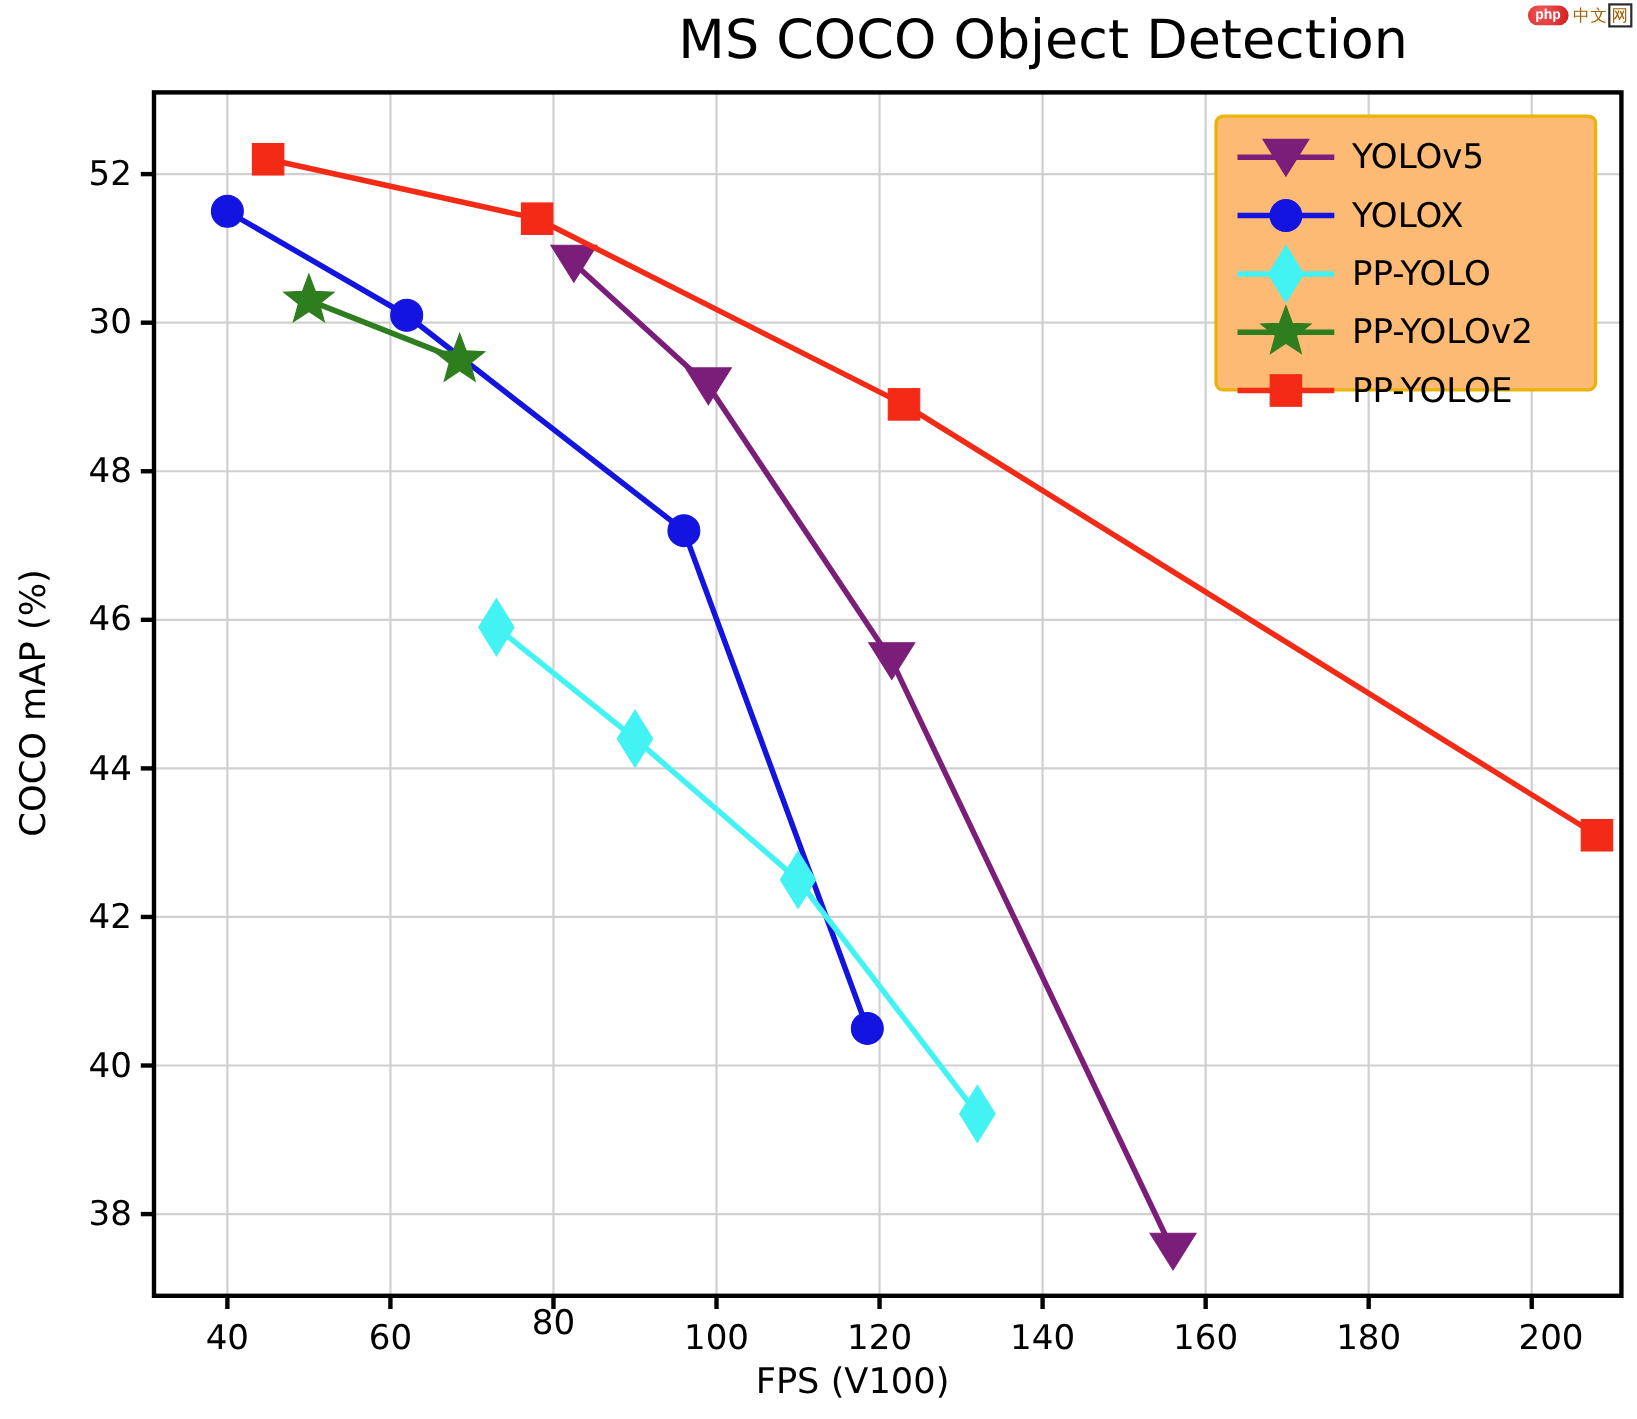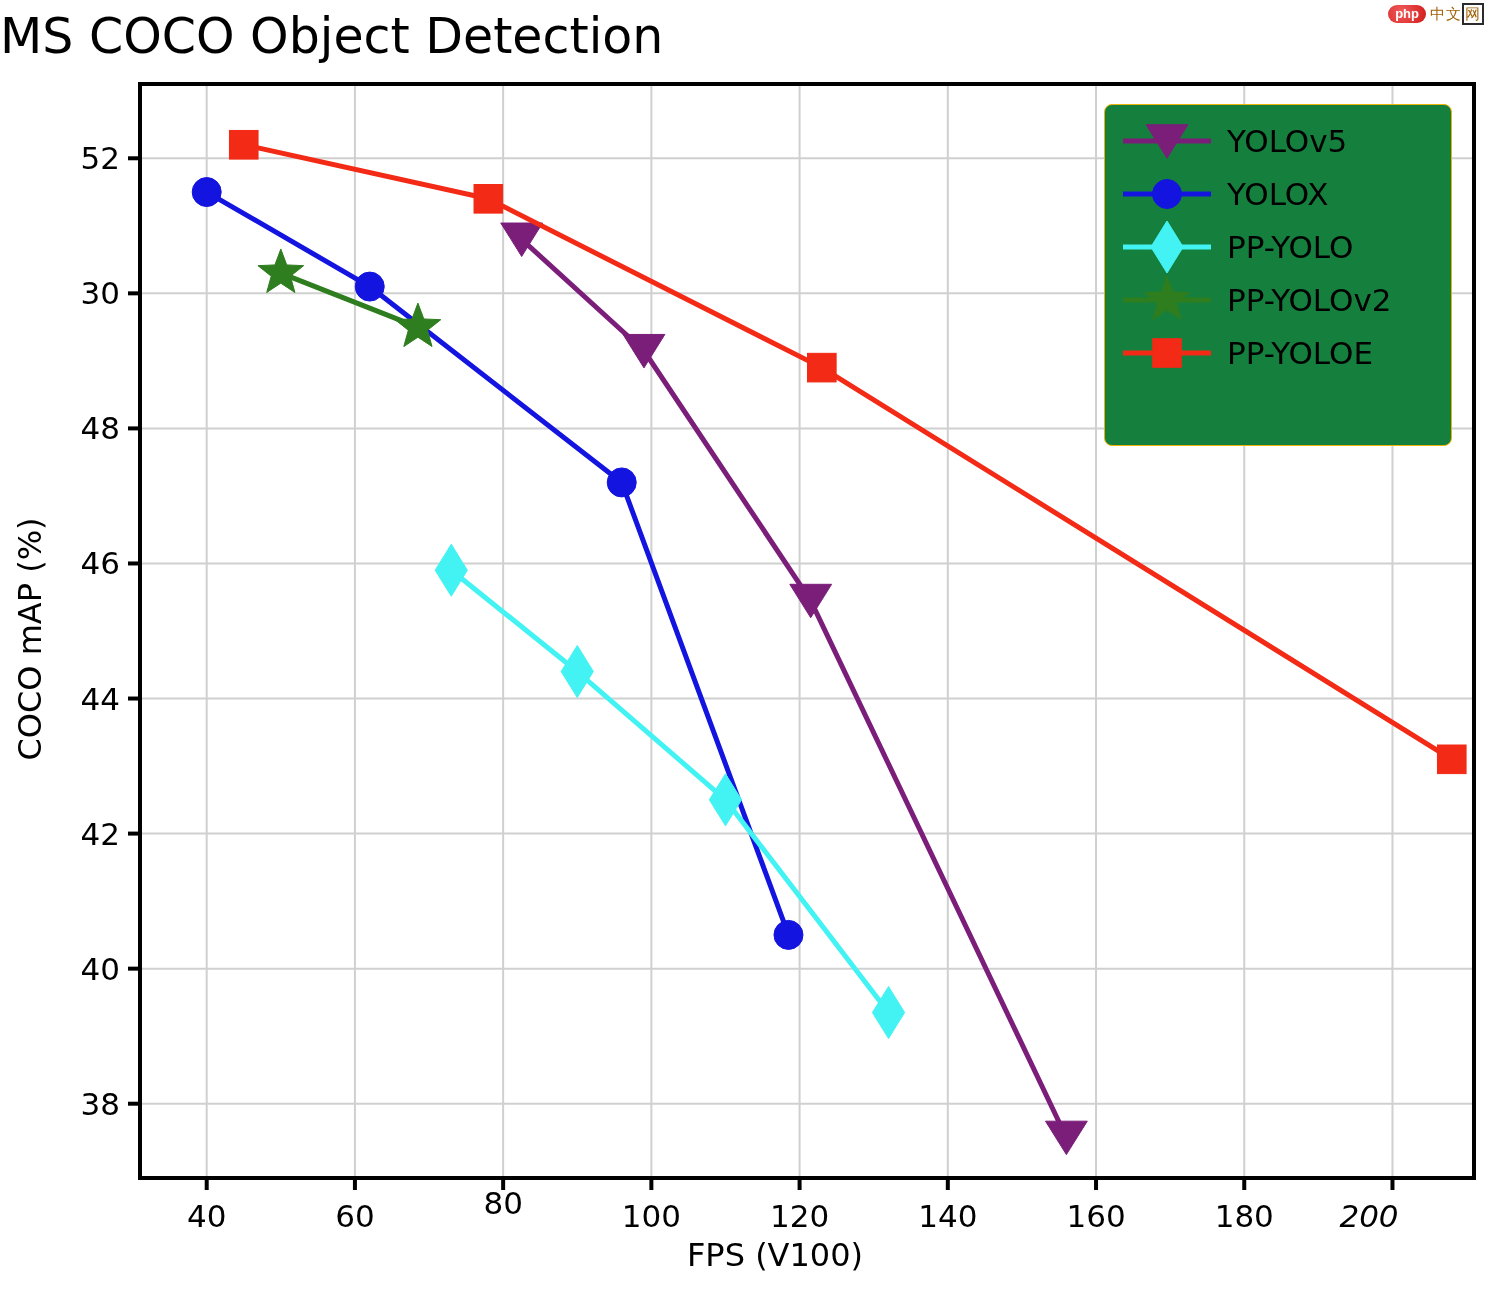--- a/index.html
+++ b/index.html
@@ -24,21 +24,21 @@
     position: absolute;
     left: 0; top: 0;
     width: 1488px;
     height: 1290px;
   }
   .chart-title {
     position: absolute;
     left: 0;
     top: 6px;
     width: 1280px;
-    text-align: left;
+    text-align: right;
     font-size: 49px;
     color: #000000;
     letter-spacing: 0px;
     font-family: "DejaVu Sans", sans-serif;
     line-height: 62px;
     white-space: nowrap;
   }
   .xlabel {
     position: absolute;
     left: 0;
@@ -69,23 +69,23 @@
     font-family: "DejaVu Sans", sans-serif;
     white-space: nowrap;
   }
   .xtick { transform: translateX(-50%); }
   .ytick { transform: translateY(-50%); text-align: right; }
   .legend-box {
     position: absolute;
     left: 1104px;
     top: 104px;
     width: 348px;
-    height: 342px;
-    background: #15803d;
-    border: 1px solid #eab308;
+    height: 252px;
+    background: #fdba74;
+    border: 3px solid #eab308;
     border-radius: 8px;
     box-sizing: border-box;
   }
   .legend-row {
     position: absolute;
     left: 0;
     width: 348px;
     height: 56px;
     display: flex;
     align-items: center;
@@ -110,21 +110,21 @@
     display: flex;
     align-items: center;
     height: 22px;
     gap: 4px;
   }
   .wm-php {
     background: radial-gradient(circle at 35% 35%, #f05a5a, #d11a1a);
     color: #ffffff;
     font-size: 13px;
     font-weight: bold;
-    font-family: Liberation Sans, sans-serif;
+    font-family: Liberation Mono, monospace;
     border-radius: 9px;
     padding: 1px 7px 2px 7px;
     line-height: 15px;
   }
   .wm-cn {
     color: #a16207;
     font-size: 15px;
     font-family: "DejaVu Sans", sans-serif;
     line-height: 16px;
     letter-spacing: 1px;
@@ -214,21 +214,21 @@
 
   <div id="tick-layer">
       <div class="tick-label xtick" style="left: 206.7px; top: 1198px;">40</div>
       <div class="tick-label xtick" style="left: 354.922px; top: 1198px;">60</div>
       <div class="tick-label xtick" style="left: 503.144px; top: 1185px;">80</div>
       <div class="tick-label xtick" style="left: 651.367px; top: 1198px;">100</div>
       <div class="tick-label xtick" style="left: 799.589px; top: 1198px;">120</div>
       <div class="tick-label xtick" style="left: 947.811px; top: 1198px;">140</div>
       <div class="tick-label xtick" style="left: 1096.03px; top: 1198px;">160</div>
       <div class="tick-label xtick" style="left: 1244.26px; top: 1198px;">180</div>
-      <div class="tick-label xtick" style="left: 1369px; top: 1198px; font-style: italic;">200</div>
+      <div class="tick-label xtick" style="left: 1410px; top: 1198px;">200</div>
       <div class="tick-label ytick" style="left: 20px; width: 100px; top: 1103.72px;">38</div>
       <div class="tick-label ytick" style="left: 20px; width: 100px; top: 968.654px;">40</div>
       <div class="tick-label ytick" style="left: 20px; width: 100px; top: 833.593px;">42</div>
       <div class="tick-label ytick" style="left: 20px; width: 100px; top: 698.531px;">44</div>
       <div class="tick-label ytick" style="left: 20px; width: 100px; top: 563.469px;">46</div>
       <div class="tick-label ytick" style="left: 20px; width: 100px; top: 428.407px;">48</div>
       <div class="tick-label ytick" style="left: 20px; width: 100px; top: 293.346px;">30</div>
       <div class="tick-label ytick" style="left: 20px; width: 100px; top: 158.284px;">52</div>
     </div>
 

